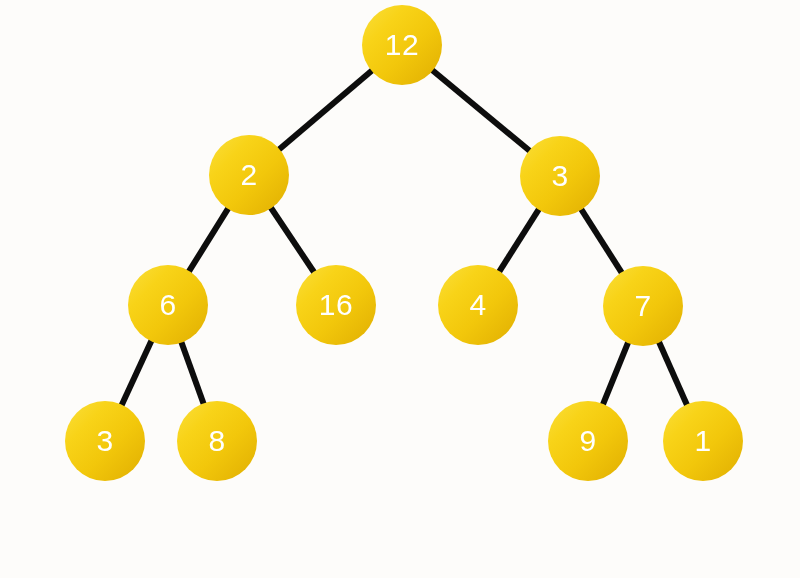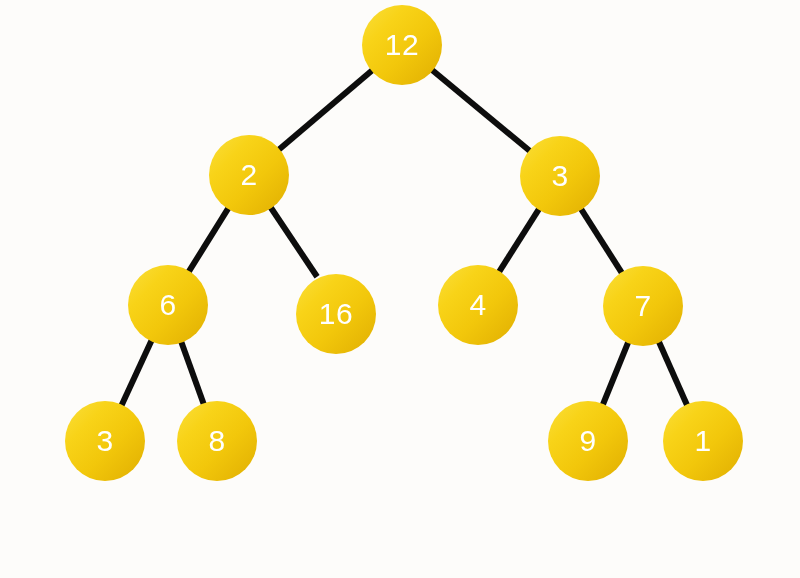--- a/index.html
+++ b/index.html
@@ -71,21 +71,21 @@
       </div>
       <div class="node" style="left: 209px; top: 135px; width: 80px; height: 80px;">
         <span class="node-label" style="font-size: 30px;">2</span>
       </div>
       <div class="node" style="left: 520px; top: 136px; width: 80px; height: 80px;">
         <span class="node-label" style="font-size: 30px;">3</span>
       </div>
       <div class="node" style="left: 128px; top: 265px; width: 80px; height: 80px;">
         <span class="node-label" style="font-size: 30px;">6</span>
       </div>
-      <div class="node" style="left: 296px; top: 274px; width: 80px; height: 80px;">
+      <div class="node" style="left: 296px; top: 265px; width: 80px; height: 80px;">
         <span class="node-label" style="font-size: 30px;">16</span>
       </div>
       <div class="node" style="left: 438px; top: 265px; width: 80px; height: 80px;">
         <span class="node-label" style="font-size: 30px;">4</span>
       </div>
       <div class="node" style="left: 603px; top: 266px; width: 80px; height: 80px;">
         <span class="node-label" style="font-size: 30px;">7</span>
       </div>
       <div class="node" style="left: 65px; top: 401px; width: 80px; height: 80px;">
         <span class="node-label" style="font-size: 30px;">3</span>

